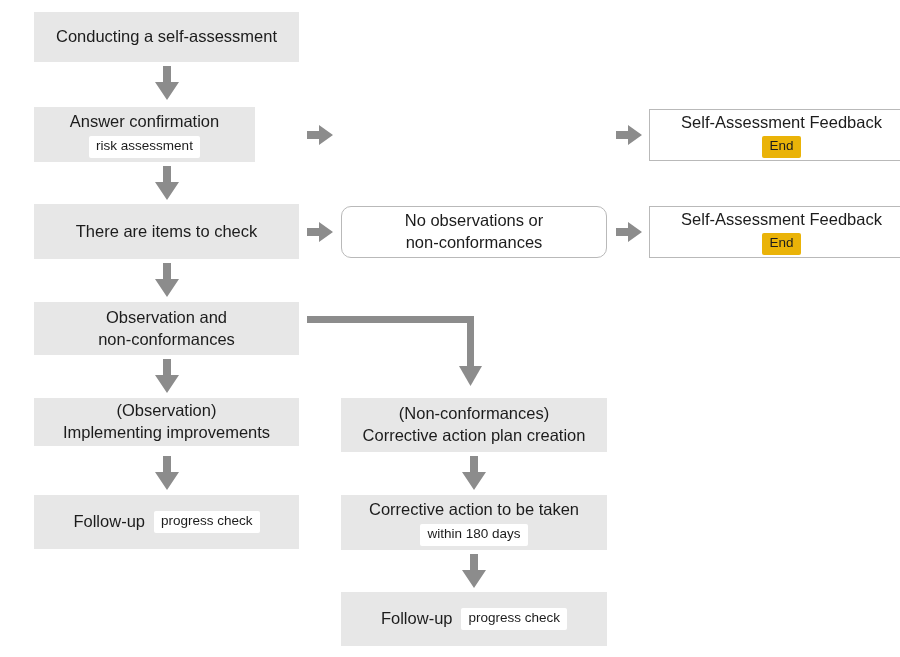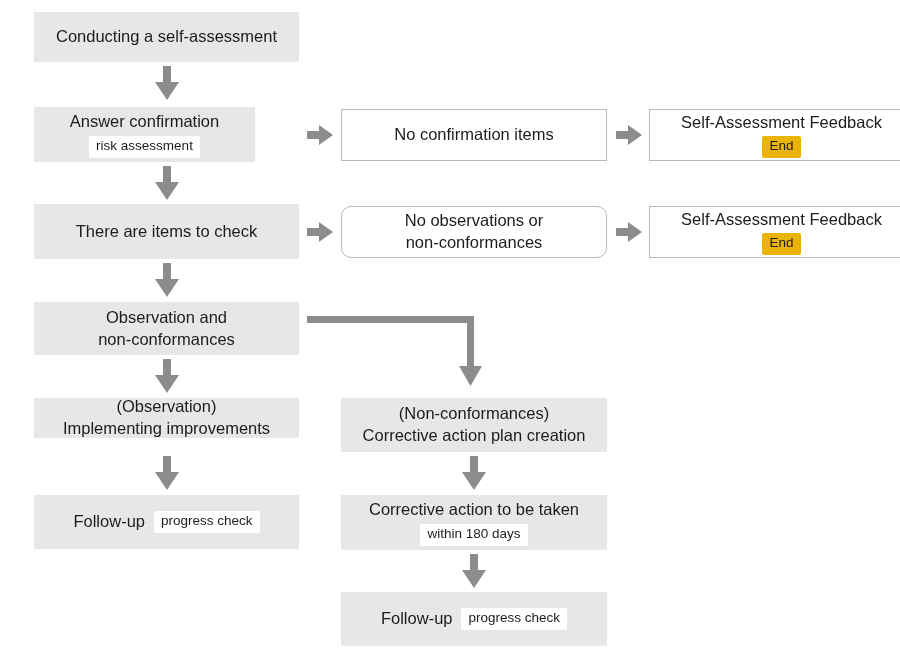--- a/index.html
+++ b/index.html
@@ -133,21 +133,21 @@
     <span class="node-line">Observation and</span>
     <span class="node-line">non-conformances</span>
   </div>
 
   <div class="arrow" style="left:130px; top:359px;">
     <svg width="26" height="38" viewBox="0 0 26 38" aria-hidden="true">
       <polygon points="9,0 17,0 17,16 25,16 13,34 1,16 9,16" fill="#8c8c8c"></polygon>
     </svg>
   </div>
 
-  <div class="node filled" style="left:10px; top:398px; width:265px; height:40px;">
+  <div class="node filled" style="left:10px; top:398px; width:265px; height:48px;">
     <span class="node-line">(Observation)</span>
     <span class="node-line">Implementing improvements</span>
   </div>
 
   <div class="arrow" style="left:130px; top:456px;">
     <svg width="26" height="38" viewBox="0 0 26 38" aria-hidden="true">
       <polygon points="9,0 17,0 17,16 25,16 13,34 1,16 9,16" fill="#8c8c8c"></polygon>
     </svg>
   </div>
 
@@ -157,23 +157,20 @@
       <span class="badge on-gray">progress check</span>
     </span>
   </div>
 
   <div class="arrow" style="left:283px; top:124px;">
     <svg width="28" height="22" viewBox="0 0 28 22" aria-hidden="true">
       <polygon points="0,7 12,7 12,1 26,11 12,21 12,15 0,15" fill="#8c8c8c"></polygon>
     </svg>
   </div>
 
-  <div class="node outlined" style="left:317px; top:109px; width:266px; height:52px;">
-    <span class="node-line">No confirmation items</span>
-  </div>
 
   <div class="arrow" style="left:283px; top:221px;">
     <svg width="28" height="22" viewBox="0 0 28 22" aria-hidden="true">
       <polygon points="0,7 12,7 12,1 26,11 12,21 12,15 0,15" fill="#8c8c8c"></polygon>
     </svg>
   </div>
 
   <div class="node outlined" style="left:317px; top:206px; width:266px; height:52px;border-radius:10px;">
     <span class="node-line">No observations or</span>
     <span class="node-line">non-conformances</span>

